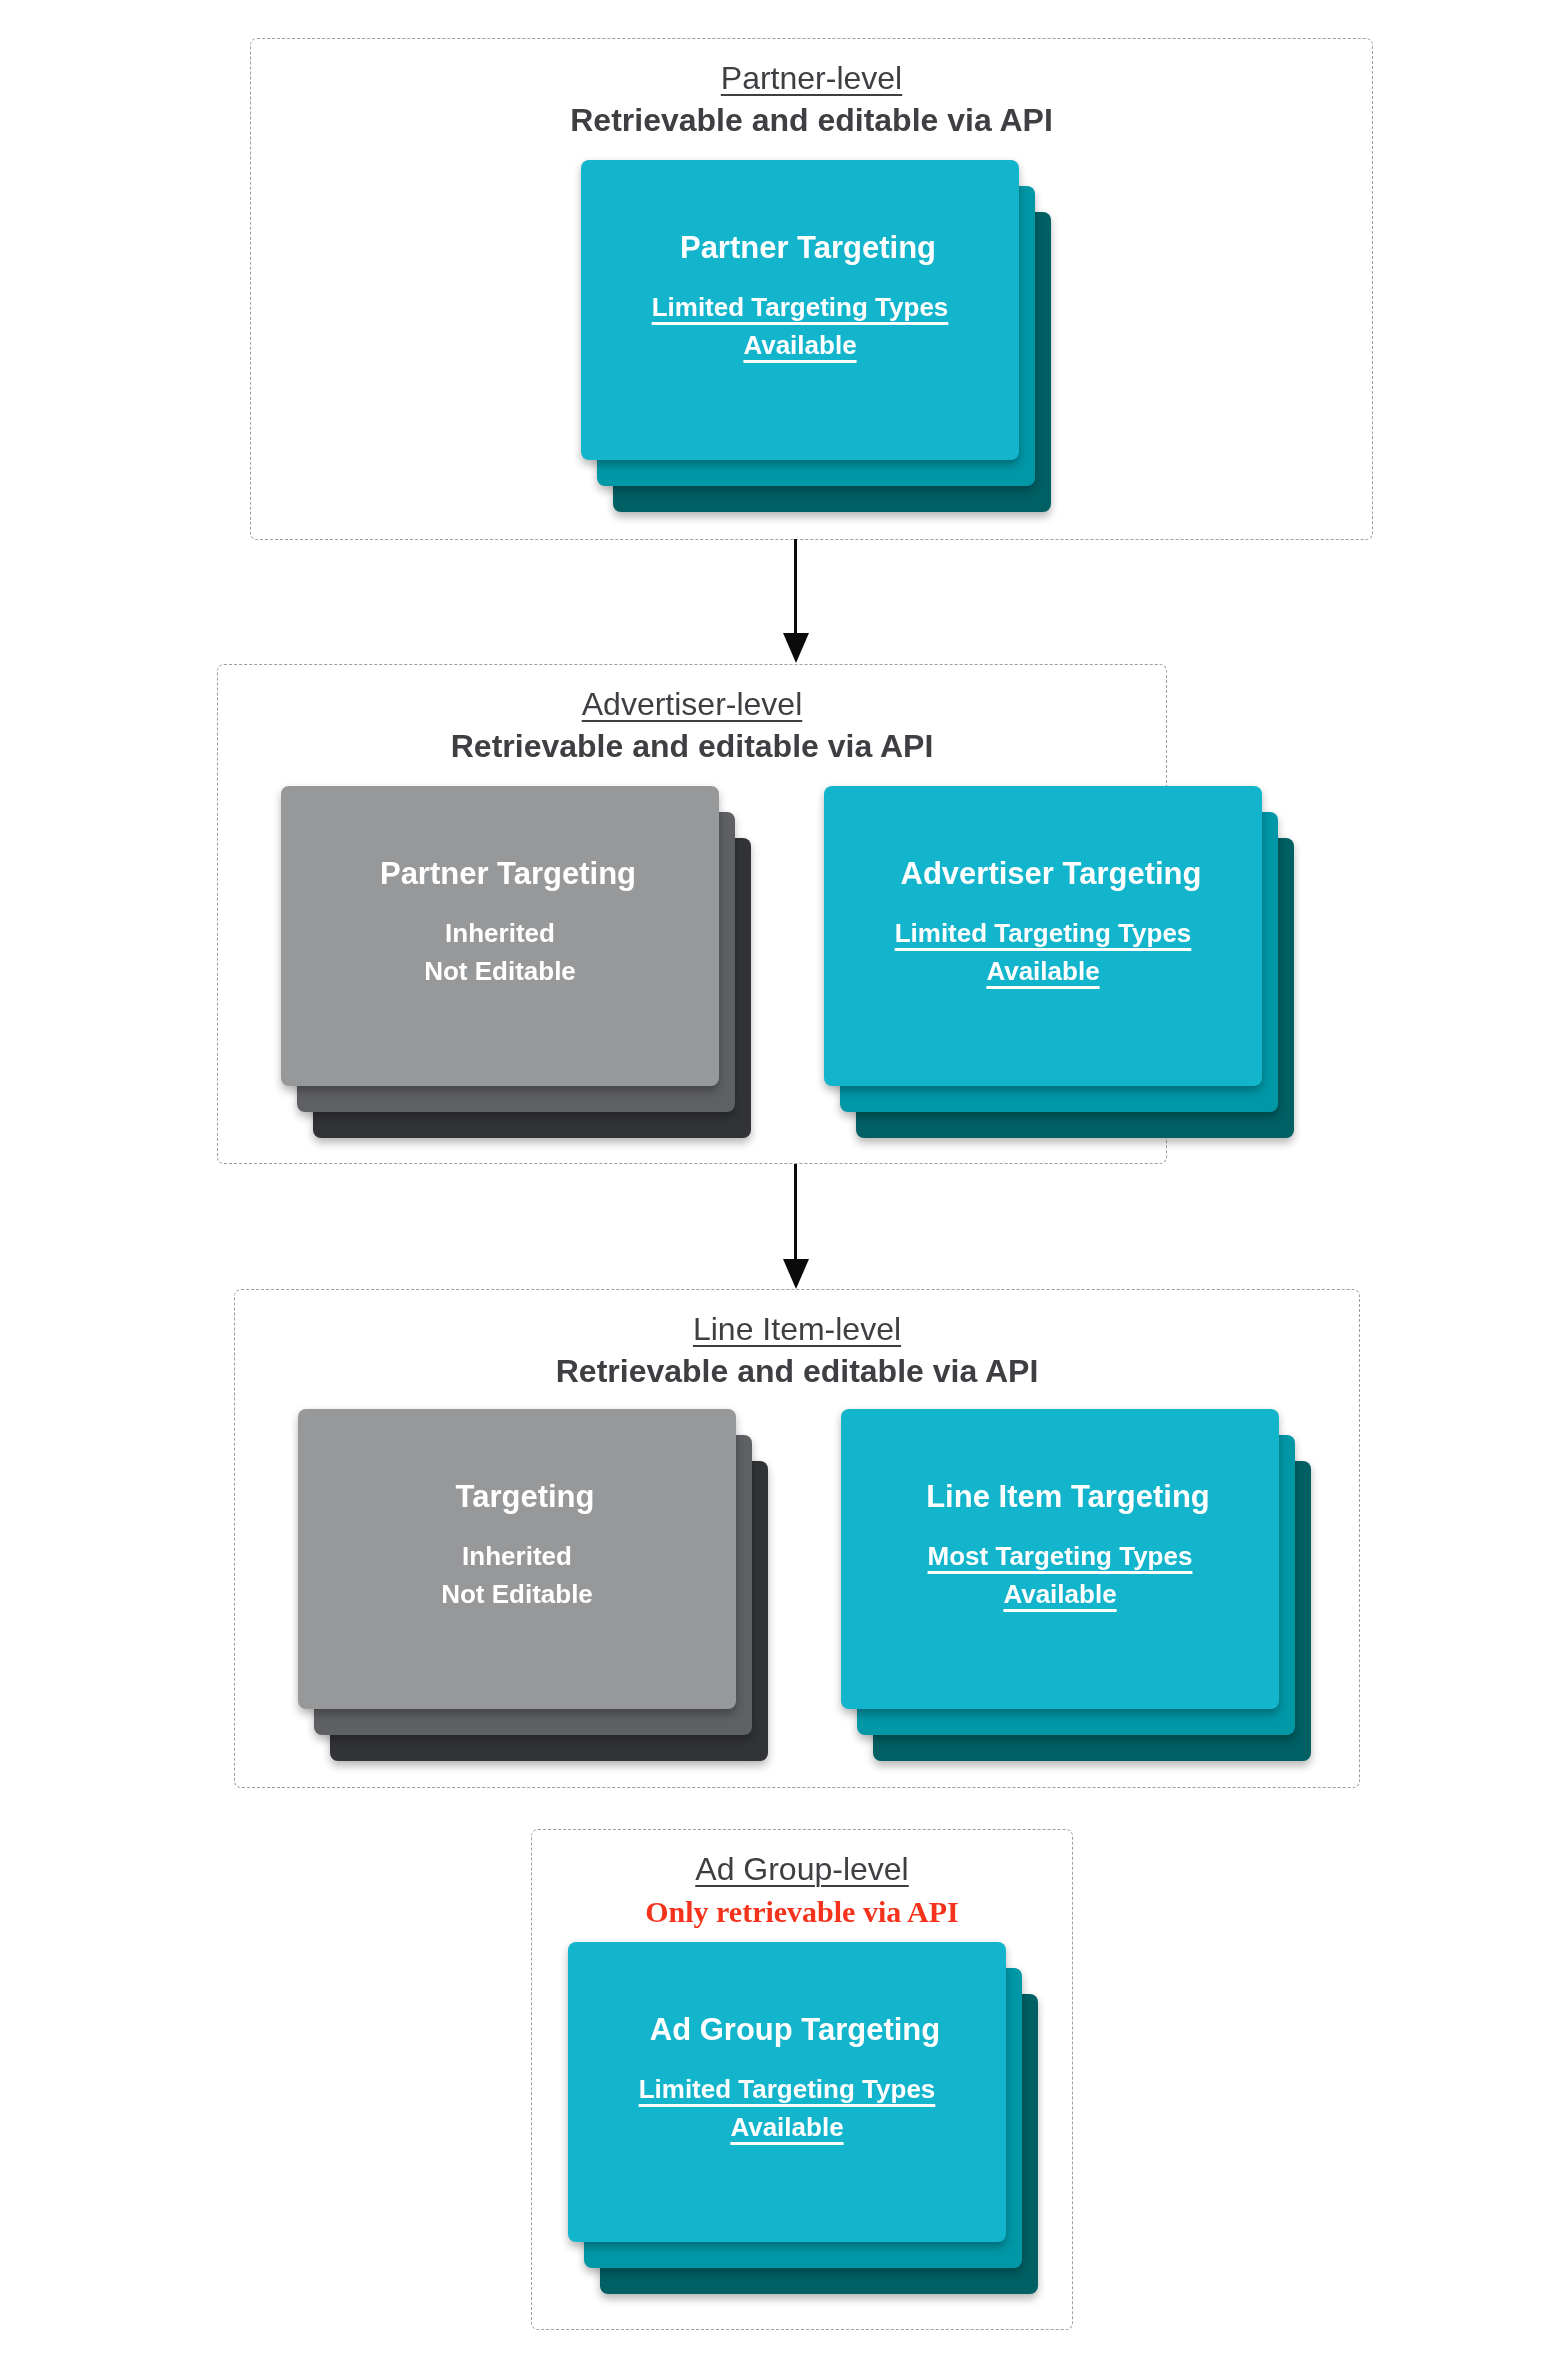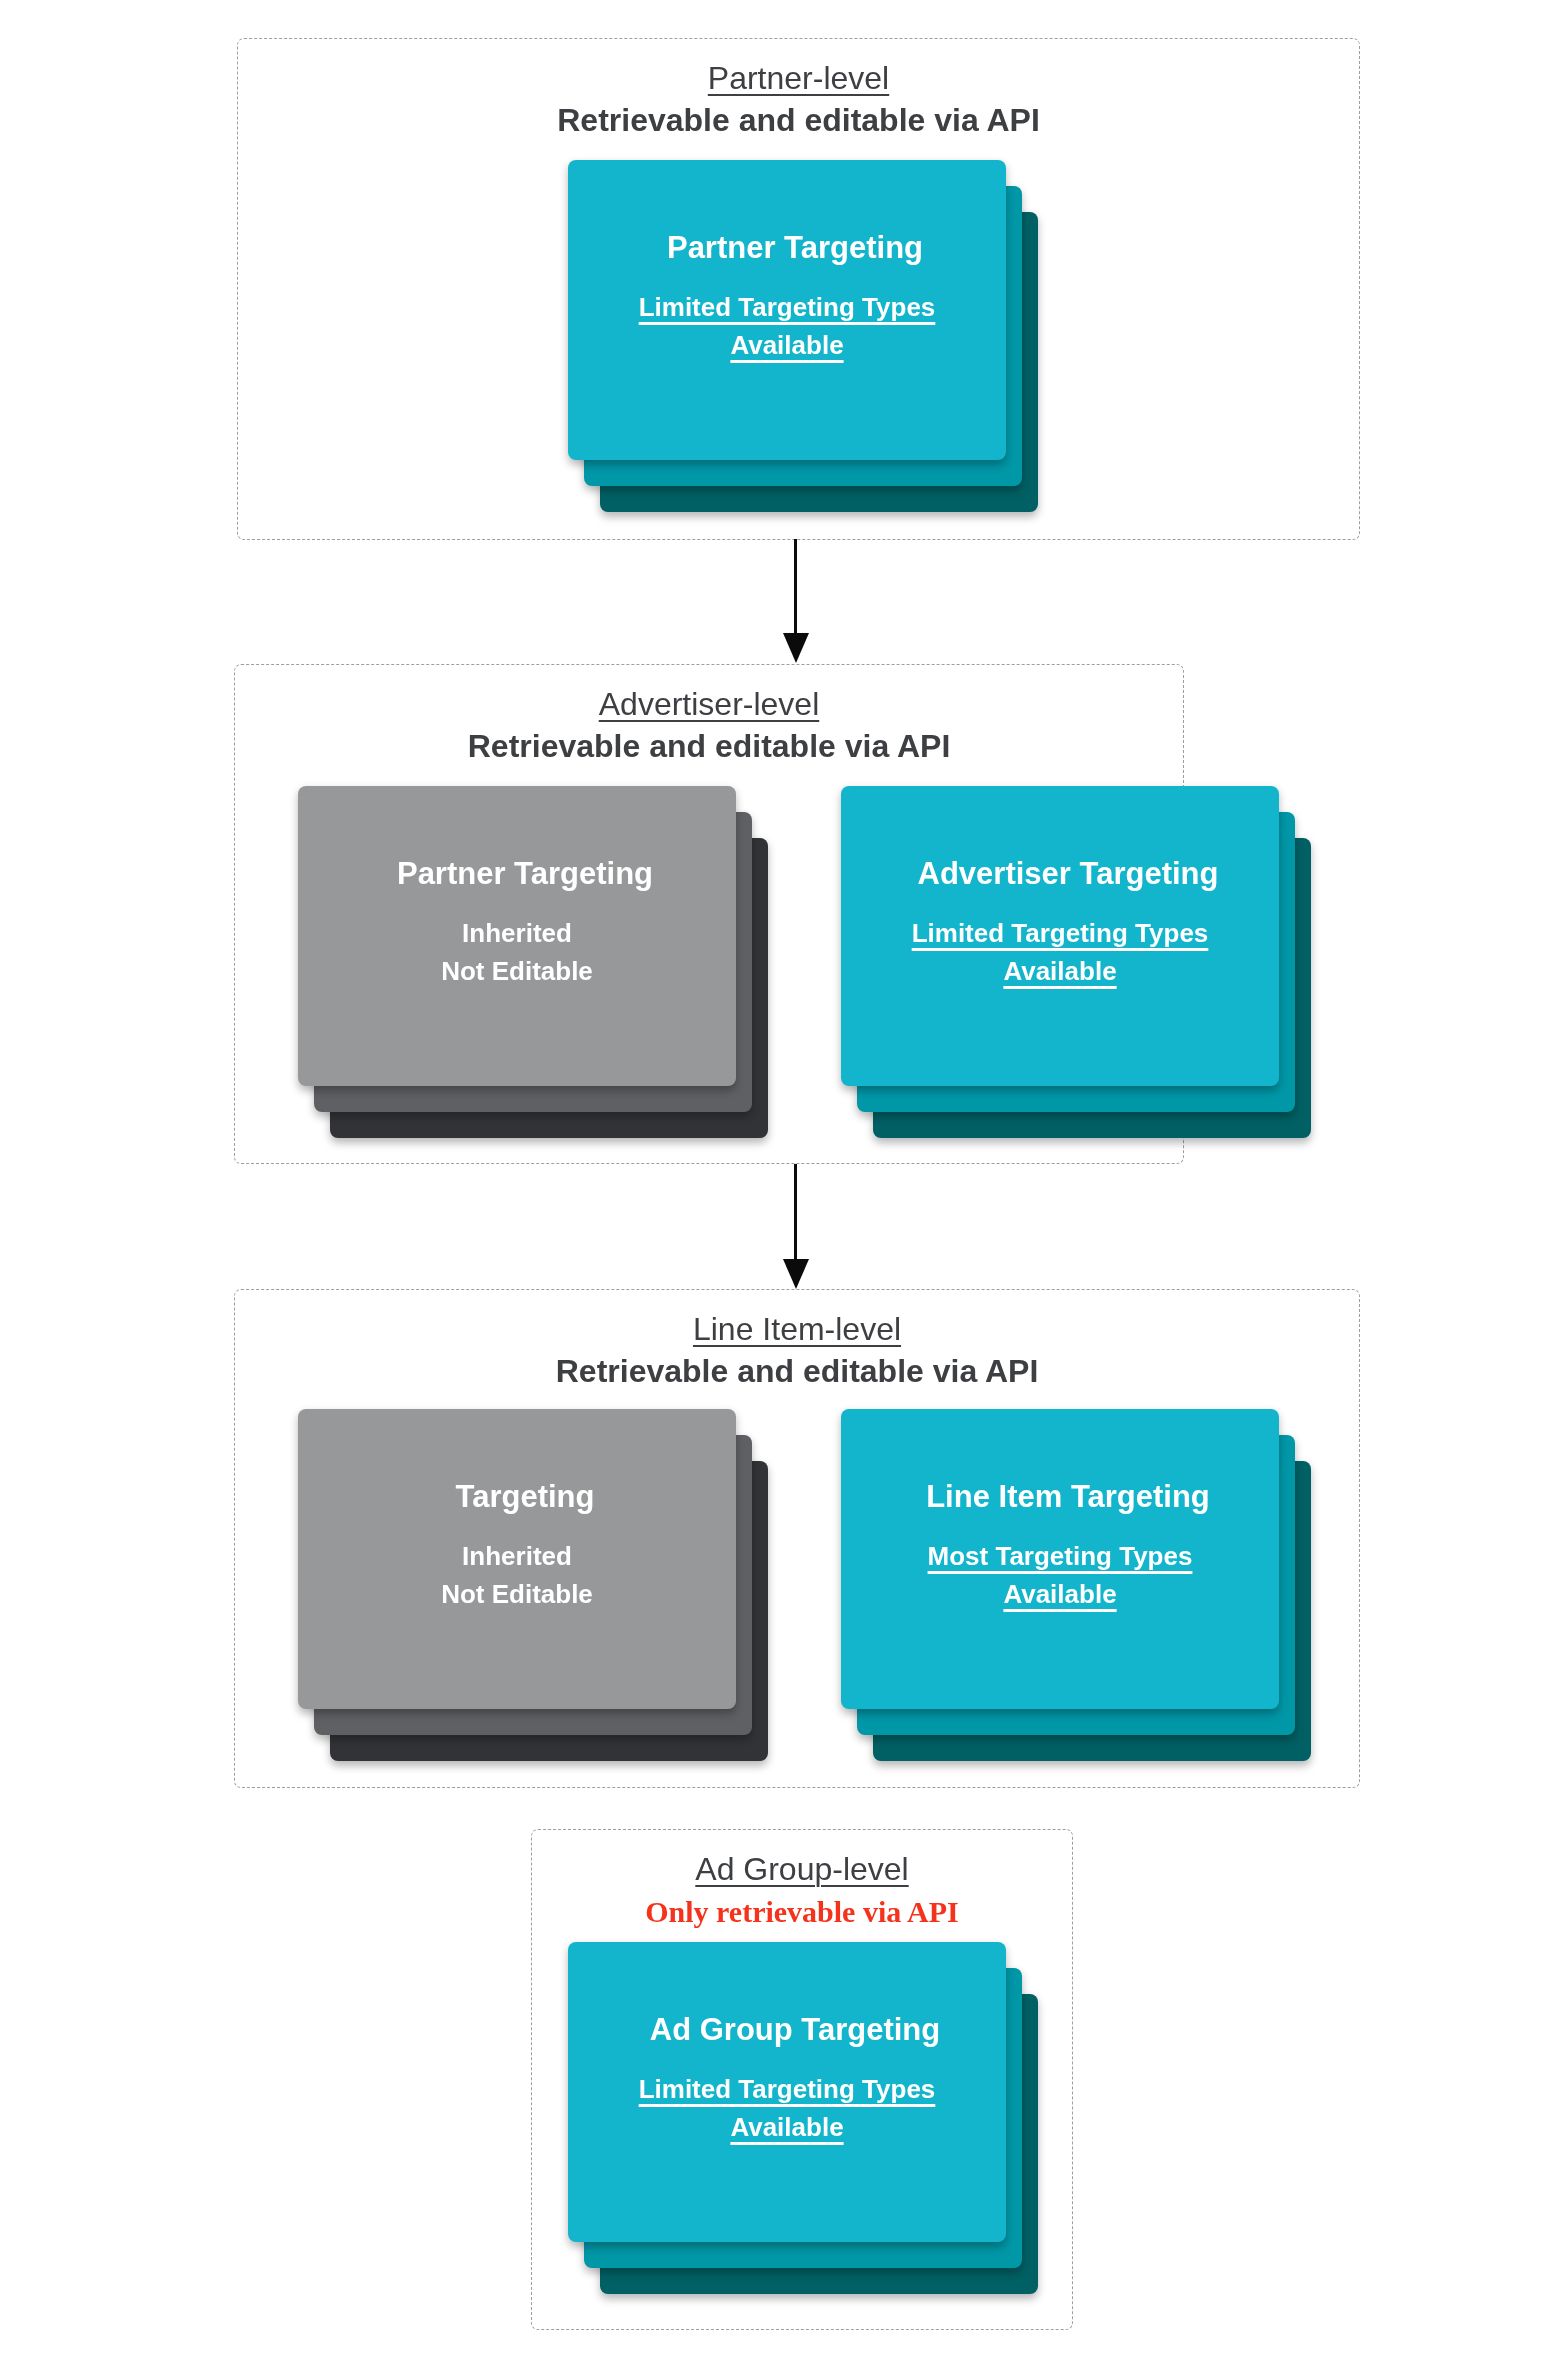--- a/index.html
+++ b/index.html
@@ -11,22 +11,22 @@
   }
 
   
   .section {
     position:absolute;
     border:1.8px dashed #9E9E9E;
     border-radius:7.1px;
     box-sizing:border-box;
     background:transparent;
   }
-  #sec-0 { left:237px; top:38px;   width:1123px; height:502px; }
-  #sec-1 { left:234px; top:664px;  width:950px; height:500px; }
+  #sec-0 { left:250px; top:38px;   width:1123px; height:502px; }
+  #sec-1 { left:217px; top:664px;  width:950px; height:500px; }
   #sec-2 { left:234px; top:1289px; width:1126px; height:499px; }
   #sec-3 { left:531px; top:1829px; width:542px;  height:501px; }
 
   .sec-title {
     margin-top:18px;
     text-align:center;
     font-size:32px;
     line-height:43px;
     color:#3D3F42;
     text-decoration:underline;

